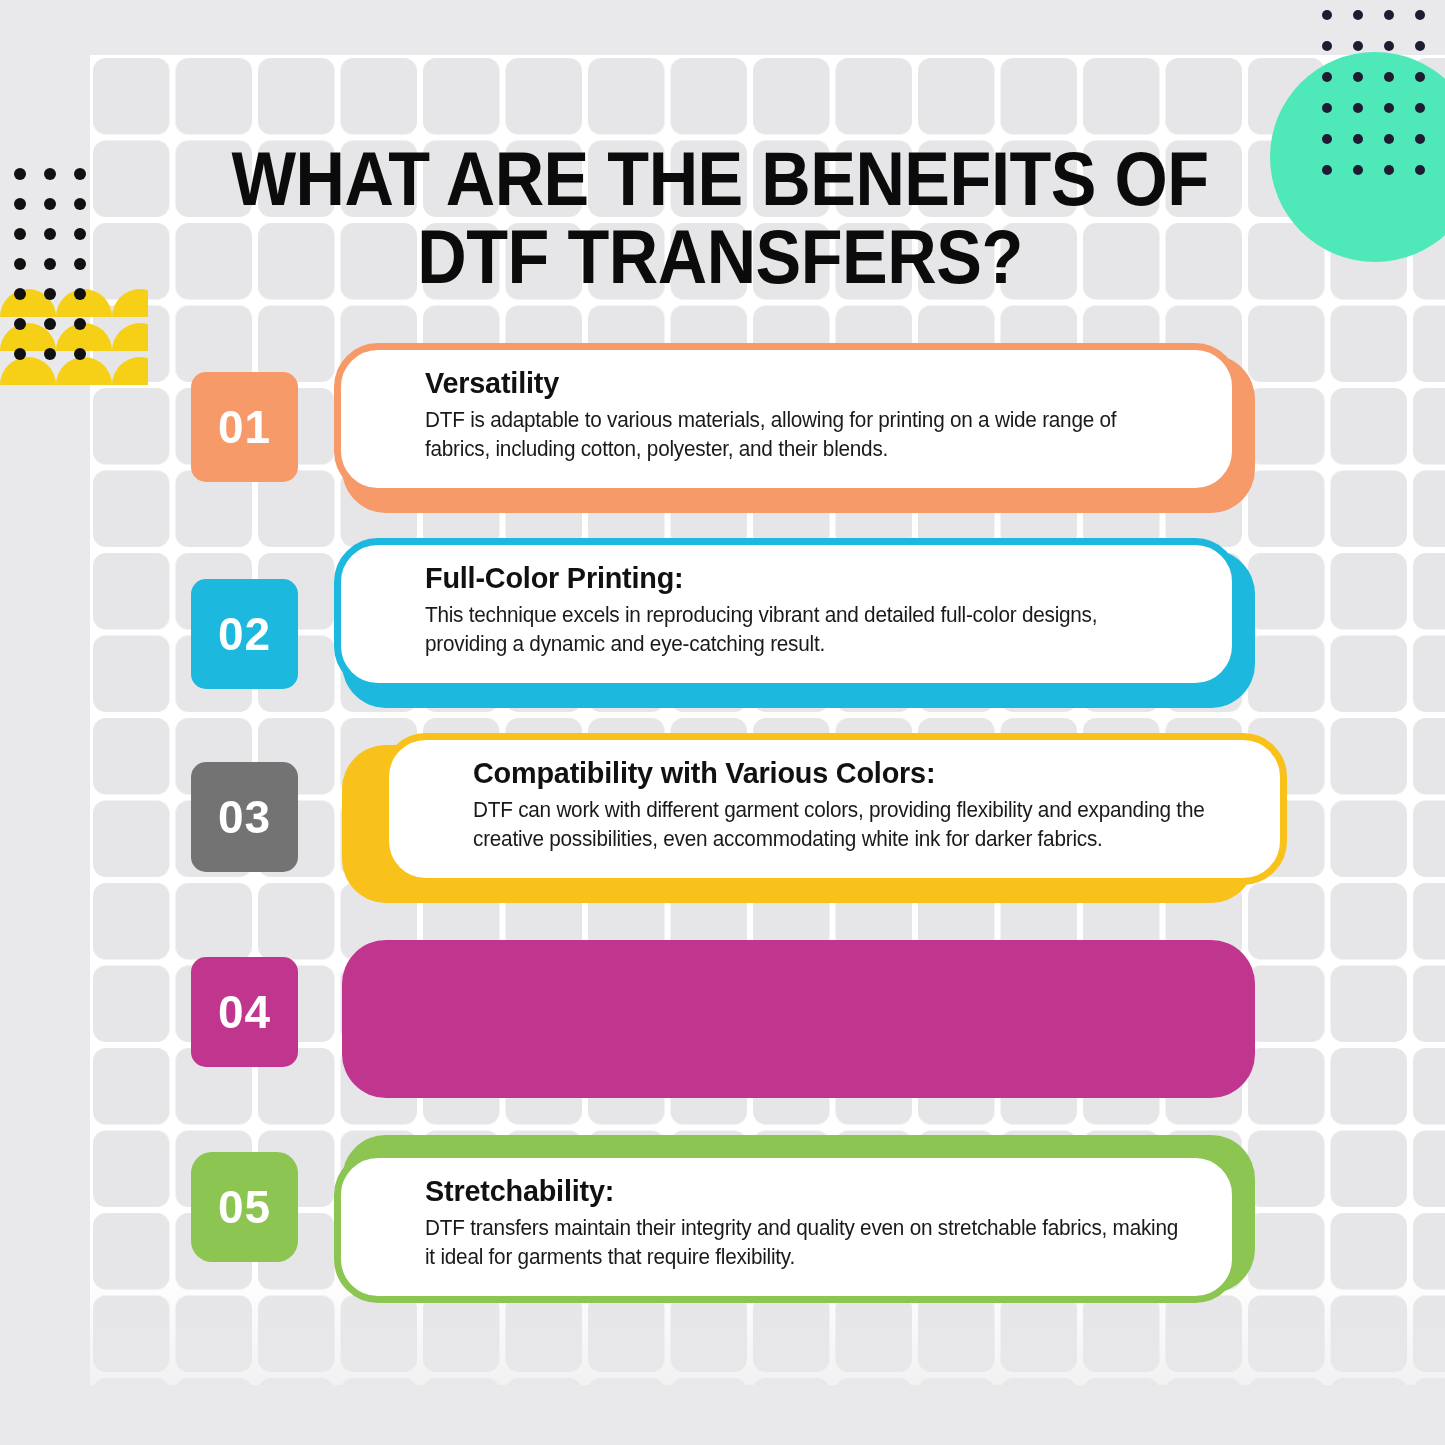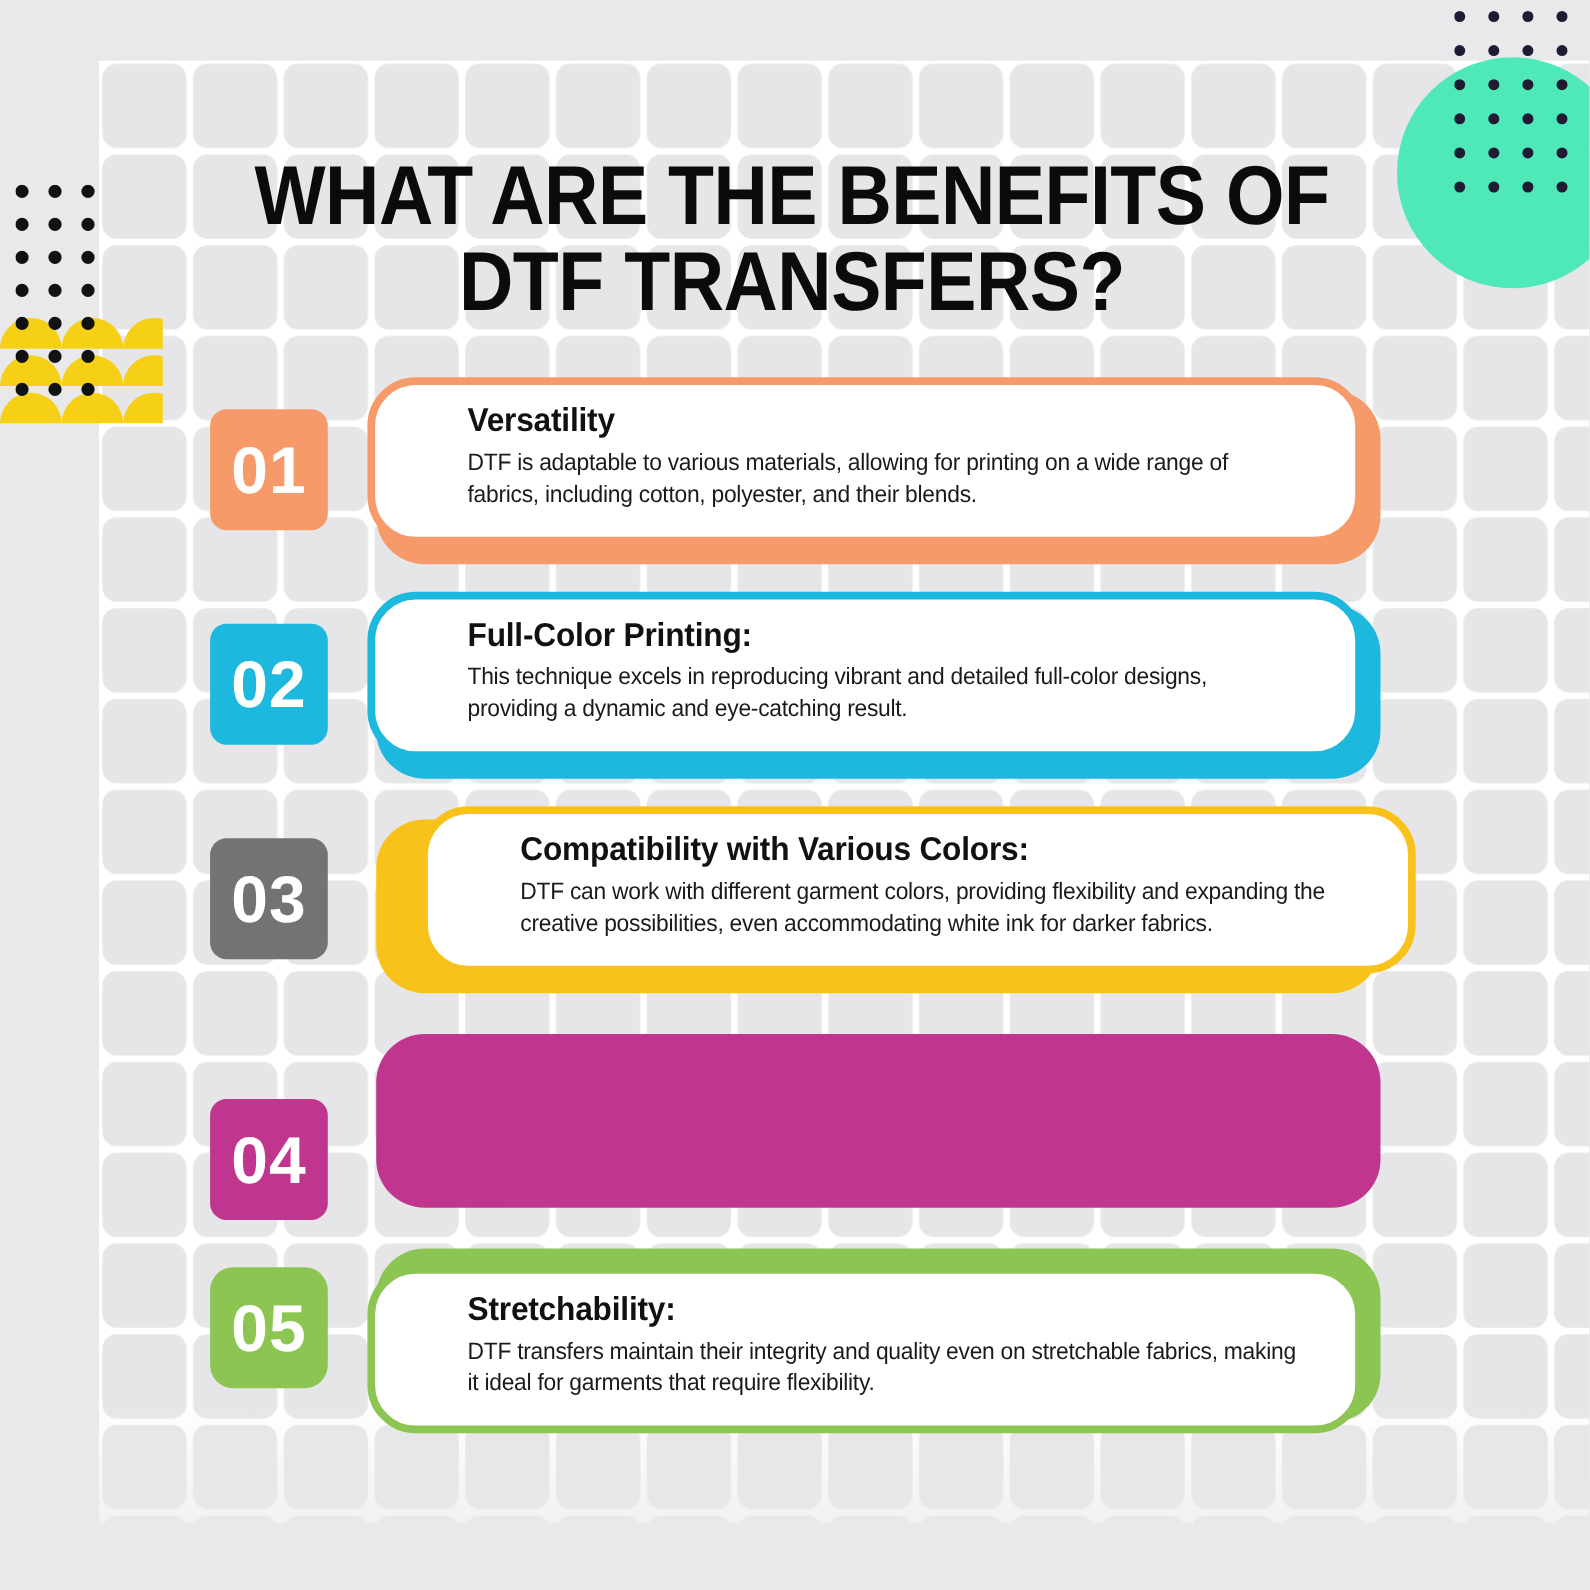--- a/index.html
+++ b/index.html
@@ -82,21 +82,21 @@
   .badge {
     position:absolute;
     left:191px; top:29px;
     width:107px; height:110px;
     border-radius:15px;
     display:flex;
     align-items:center;
     justify-content:center;
     color:#FFFFFF;
     font-weight:bold;
-    font-size:60px;
+    font-size:46px;
     letter-spacing:1px;
     z-index:2;
     font-family:"Liberation Sans", sans-serif;
   }
   .bubble {
     position:absolute;
     left:334px; top:0;
     width:921px; height:170px;
     z-index:3;
   }
@@ -241,21 +241,21 @@
     <div class="bubble">
       <div class="bubble-shadow" style="background: rgb(247, 154, 106);"></div>
       <div class="bubble-body" style="border-color: rgb(247, 154, 106);">
         <div class="card-title">Versatility</div>
         <div class="card-desc">DTF is adaptable to various materials, allowing for printing on a wide range of fabrics, including cotton, polyester, and their blends.</div>
       </div>
     </div>
   </div>
 
   <div class="card-row">
-    <div class="badge" style="background: rgb(28, 184, 221);">
+    <div class="badge" style="background: rgb(28, 184, 221); margin-top: 12px;">
       <span>02</span>
     </div>
     <div class="bubble">
       <div class="bubble-shadow" style="background: rgb(28, 184, 221);"></div>
       <div class="bubble-body" style="border-color: rgb(28, 184, 221);">
         <div class="card-title">Full-Color Printing:</div>
         <div class="card-desc">This technique excels in reproducing vibrant and detailed full-color designs, providing a dynamic and eye-catching result.</div>
       </div>
     </div>
   </div>
@@ -267,21 +267,21 @@
     <div class="bubble">
       <div class="bubble-shadow" style="background: rgb(249, 194, 27);"></div>
       <div class="bubble-body" style="border-color: rgb(249, 194, 27); margin-left: 48px;">
         <div class="card-title">Compatibility with Various Colors:</div>
         <div class="card-desc">DTF can work with different garment colors, providing flexibility and expanding the creative possibilities, even accommodating white ink for darker fabrics.</div>
       </div>
     </div>
   </div>
 
   <div class="card-row">
-    <div class="badge" style="background: rgb(192, 54, 142); margin-top: 42px;">
+    <div class="badge" style="background: rgb(192, 54, 142);">
       <span>04</span>
     </div>
     <div class="bubble">
       <div class="bubble-shadow" style="background: rgb(192, 54, 142);"></div>
     </div>
   </div>
 
   <div class="card-row">
     <div class="badge" style="background: rgb(140, 197, 81); border-radius: 21px;">
       <span>05</span>

